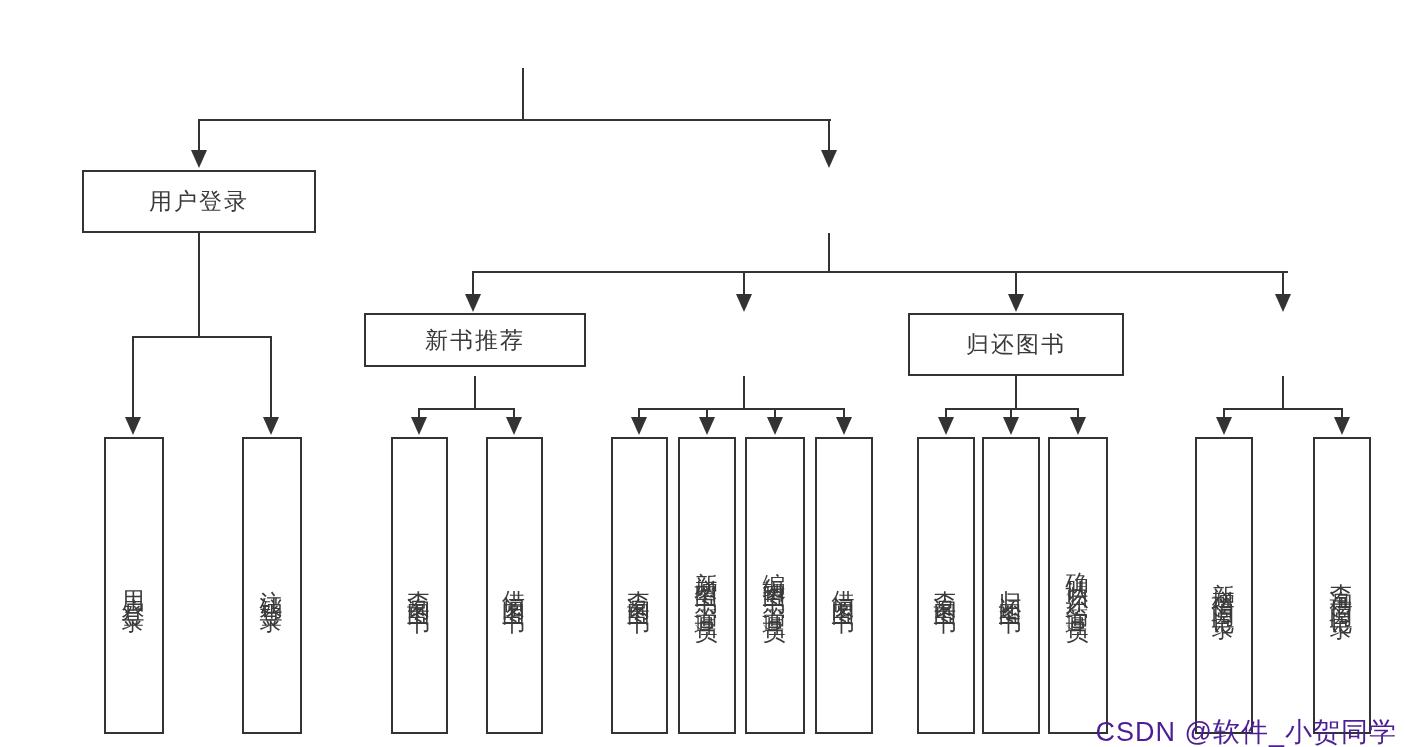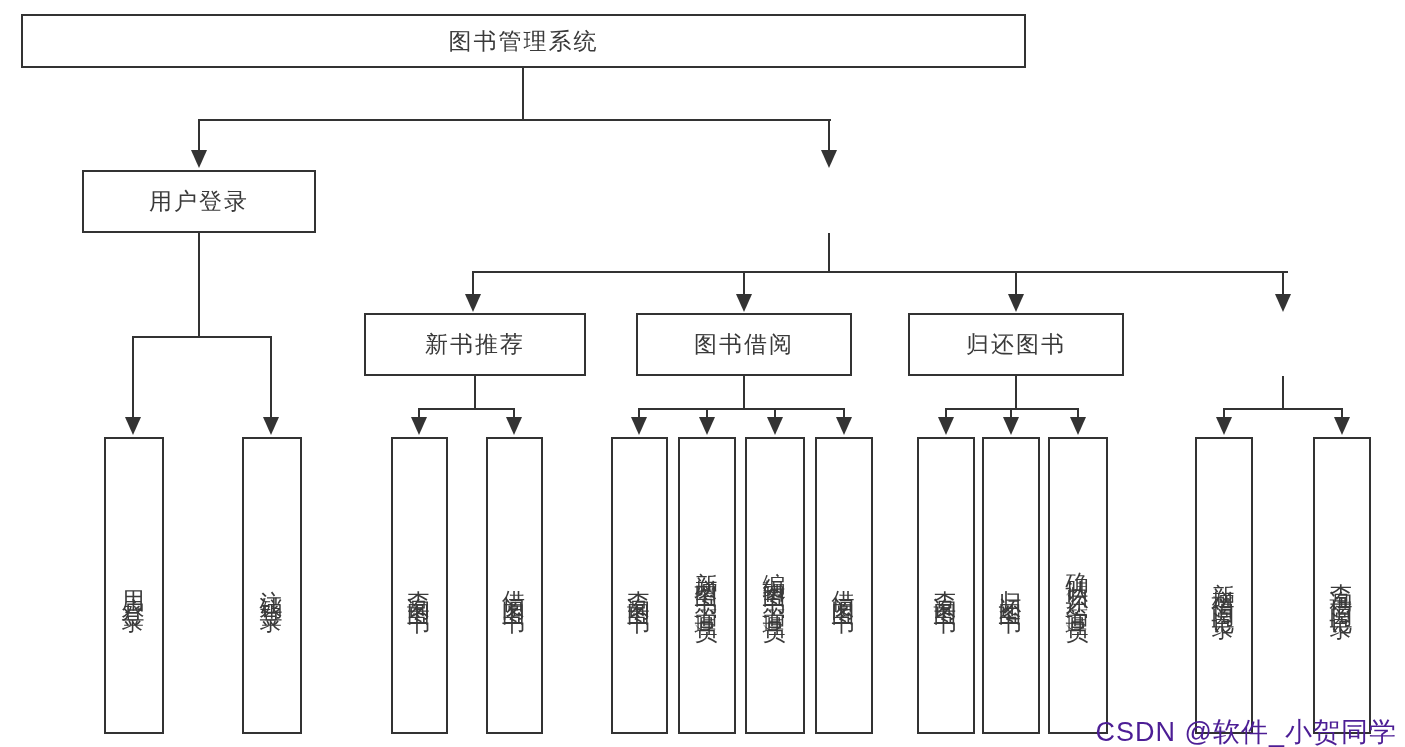--- a/index.html
+++ b/index.html
@@ -47,21 +47,20 @@
     color:#4c1d95;
     white-space:nowrap;
     z-index:5;
   }
 </style>
 </head>
 <body>
 
 <div class="stage">
 
-  <div class="box" style="left:21px;top:14px;width:1005px;height:54px;">图书管理系统</div>
 
   <div class="vl" style="left:522px;top:68px;width:2px;height:52px;"></div>
   <div class="hl" style="left:198px;top:119px;width:633px;height:2px;"></div>
   <div class="vl" style="left:198px;top:119px;width:2px;height:32px;"></div>
   <div class="ah" style="left:191px;top:150px;"></div>
   <div class="vl" style="left:828px;top:119px;width:2px;height:32px;"></div>
   <div class="ah" style="left:821px;top:150px;"></div>
 
   <div class="box" style="left:82px;top:170px;width:234px;height:63px;">用户登录</div>
 
@@ -79,22 +78,21 @@
   <div class="hl" style="left:472px;top:271px;width:816px;height:2px;"></div>
   <div class="vl" style="left:472px;top:271px;width:2px;height:24px;"></div>
   <div class="ah" style="left:465px;top:294px;"></div>
   <div class="vl" style="left:743px;top:271px;width:2px;height:24px;"></div>
   <div class="ah" style="left:736px;top:294px;"></div>
   <div class="vl" style="left:1015px;top:271px;width:2px;height:24px;"></div>
   <div class="ah" style="left:1008px;top:294px;"></div>
   <div class="vl" style="left:1282px;top:271px;width:2px;height:24px;"></div>
   <div class="ah" style="left:1275px;top:294px;"></div>
 
-  <div class="box" style="left:364px;top:313px;width:222px;height:63px;">新书推荐</div>
-  <div class="box" style="left:636px;top:313px;width:216px;height:63px;">图书借阅</div>
+  <div class="box" style="left:364px;top:313px;width:222px;height:54px;">新书推荐</div>
   <div class="box" style="left:908px;top:313px;width:216px;height:63px;">归还图书</div>
 
   <div class="vl" style="left:474px;top:376px;width:2px;height:33px;"></div>
   <div class="hl" style="left:418px;top:408px;width:97px;height:2px;"></div>
   <div class="vl" style="left:418px;top:408px;width:2px;height:10px;"></div>
   <div class="ah" style="left:411px;top:417px;"></div>
   <div class="vl" style="left:513px;top:408px;width:2px;height:10px;"></div>
   <div class="ah" style="left:506px;top:417px;"></div>
 
   <div class="box v" style="left:391px;top:437px;width:57px;height:297px;">查询图书</div>

